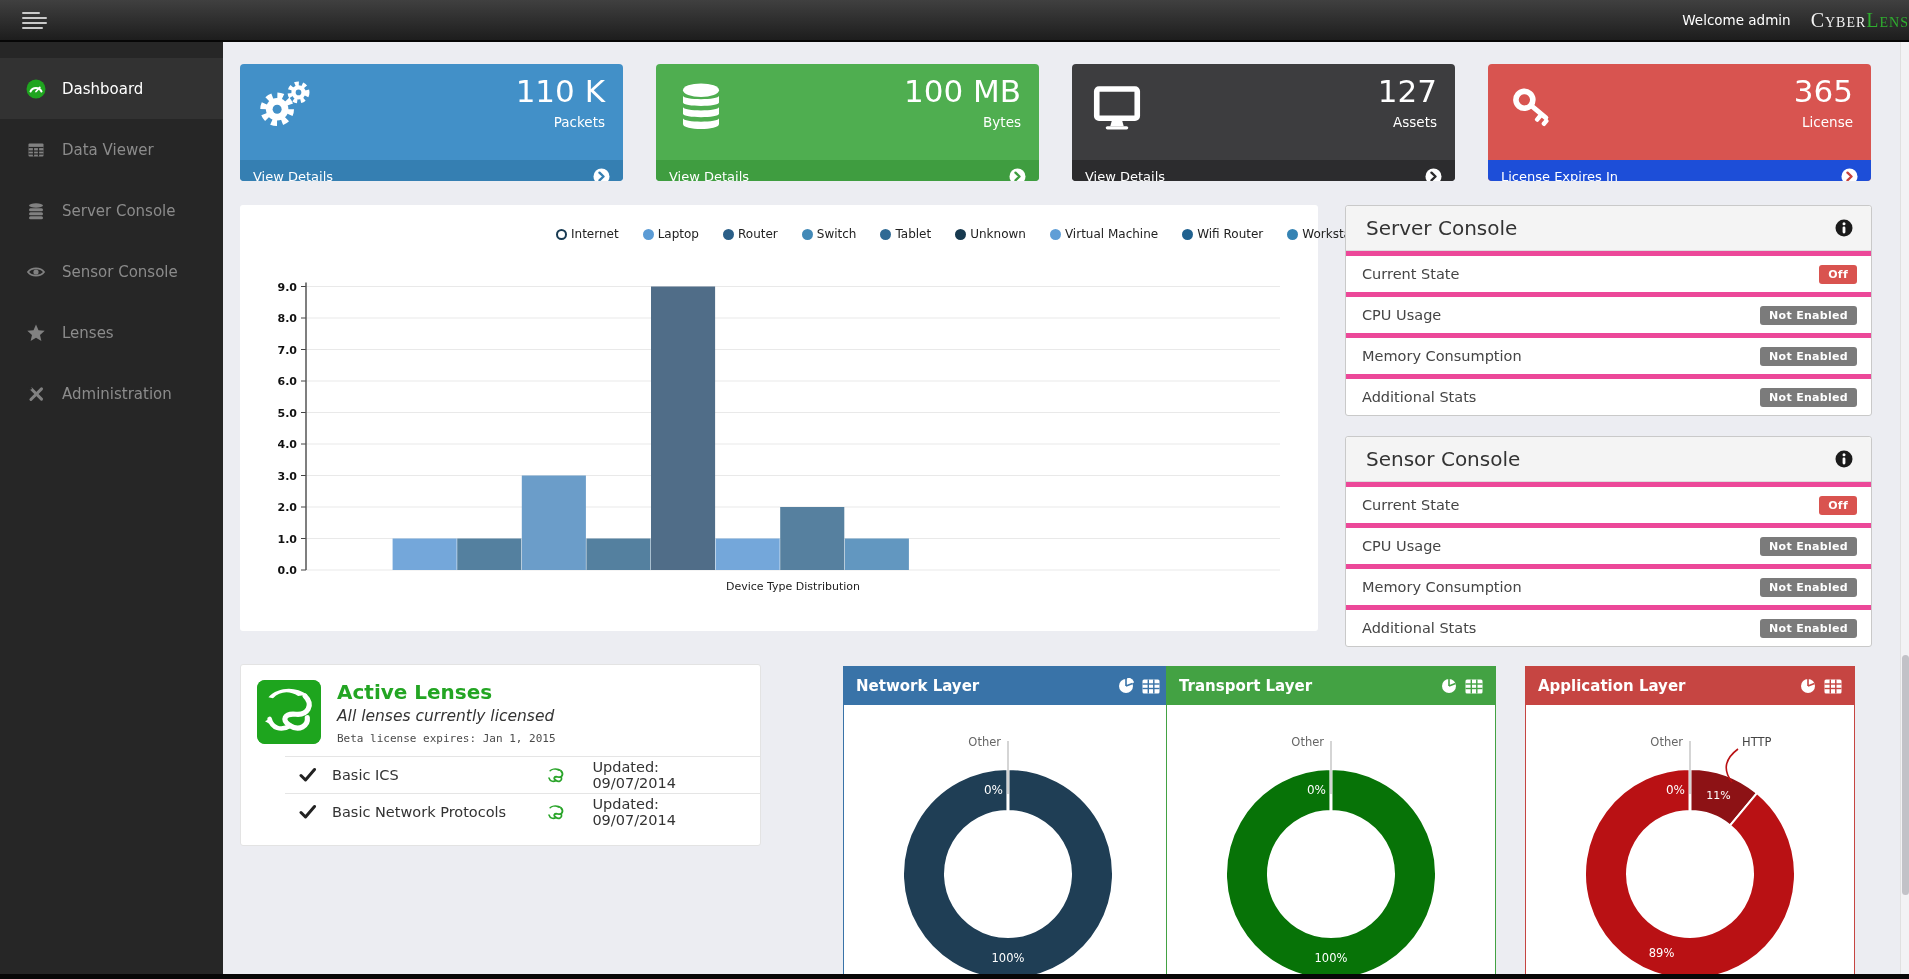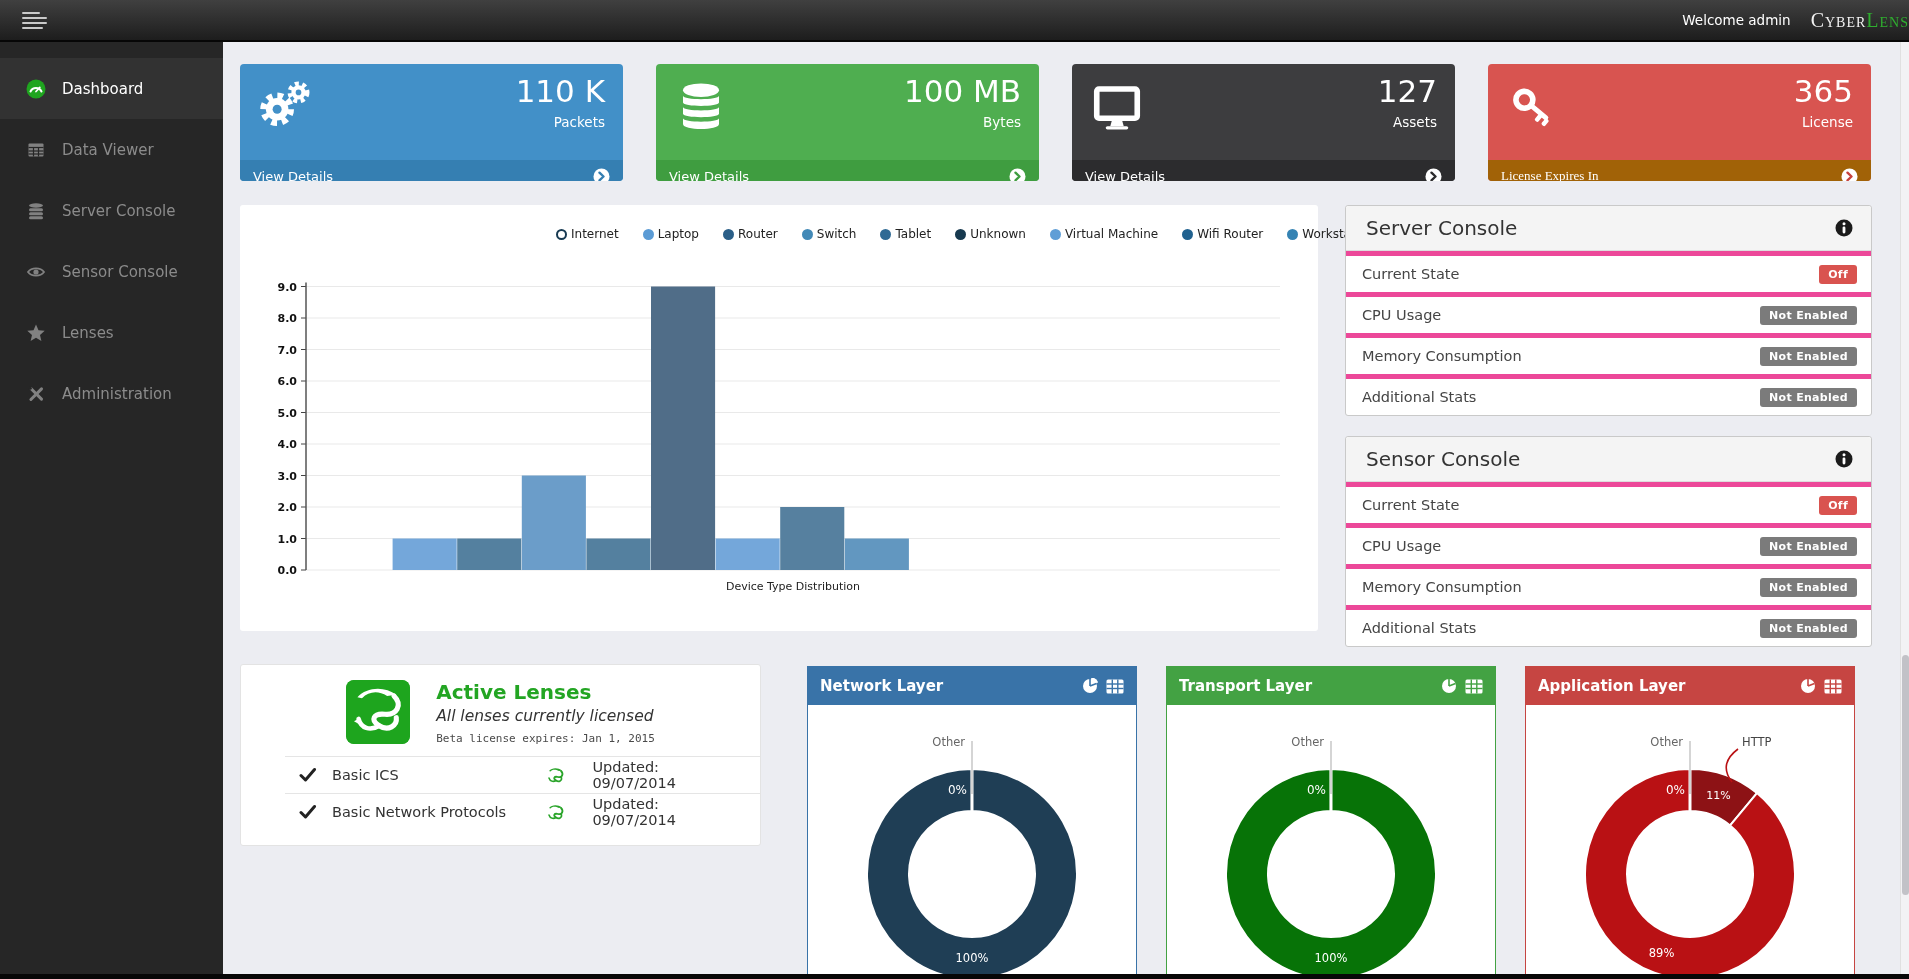--- a/index.html
+++ b/index.html
@@ -49,21 +49,21 @@
   .console { border:1px solid #c9c9c9; left:1345px; width:527px; }
   #server-panel { top:205px; height:211px; }
   #sensor-panel { top:436px; height:211px; }
   .console-header { height:45px; background:#f4f4f4; border-bottom:1px solid #dddddd; border-radius:3px 3px 0 0;
     display:flex; align-items:center; justify-content:space-between; padding:0 18px 0 20px; font-size:20px; color:#333; }
   .console-row { height:41px; display:flex; align-items:center; justify-content:space-between; padding:0 14px 0 16px; font-size:14.5px; color:#454545; border-top:5px solid #ec4899; }
   .console-row:first-of-type { border-top:none; }
   .badge { color:#ffffff; font-size:11px; font-weight:bold; padding:3px 9px; border-radius:3px; letter-spacing:0.3px; }
   
   #lenses-panel { left:240px; top:664px; width:521px; height:182px; border:1px solid #e3e3e3; }
-  .lens-top { display:flex; gap:26px; padding:15px 16px 11px 16px;justify-content:center; }
+  .lens-top { display:flex; gap:16px; padding:15px 16px 11px 16px; }
   .lens-logo { width:64px; height:64px; border-radius:8px; background:#1ea51e; flex:none; }
   .lens-title { color:#23a523; font-size:20px; font-weight:bold; }
   .lens-sub { font-style:italic; font-size:15.5px; color:#333; margin-top:3px; }
   .lens-beta { font-size:11px; color:#4a4a4a; margin-top:7px; font-family:"DejaVu Sans Mono","Liberation Mono",monospace; }
   .lens-row { height:37px; border-top:1px solid #e5e5e5; display:flex; align-items:center; padding:0 14px; font-size:14.5px; color:#333;margin-left:44px; }
   .lens-check { width:18px; height:16px; margin-right:15px; flex:none; }
   .lens-name { width:216px; }
   .lens-dragon { width:20px; height:18px; margin-right:26px; flex:none; }
   
   .donut-panel { position:absolute; top:666px; width:330px; height:313px; background:#fff; border:1px solid #999; overflow:hidden; }
@@ -215,21 +215,21 @@
       <g transform="rotate(40 24 24)">
         <circle cx="14" cy="24" r="7.5" fill="none" stroke="#fff" stroke-width="5"></circle>
         <rect x="21" y="21.8" width="20" height="4.4" rx="2" fill="#fff"></rect>
         <rect x="32" y="24" width="4" height="8" rx="1.5" fill="#fff"></rect>
         <rect x="39" y="24" width="4" height="7" rx="1.5" fill="#fff"></rect>
       </g>
     </svg>
     <div class="card-value">365</div>
     <div class="card-label">License</div>
   </div>
-  <div class="card-footer" style="background: #a16207; font-family: Liberation Serif, serif; --fbg: #c7423e;">
+  <div class="card-footer" style="background: #1d4ed8; --fbg: #c7423e;">
     <span>License Expires In</span>
     <svg width="17" height="17" viewBox="0 0 17 17">
       <circle cx="8.5" cy="8.5" r="8" fill="#fff"></circle>
       <path d="M6.5 4.7 L10.5 8.5 L6.5 12.3" fill="none" stroke="var(--fbg)" stroke-width="2.4" stroke-linecap="round" stroke-linejoin="round"></path>
     </svg>
   </div>
 </div>
 
 <div class="panel" id="chart-panel">
   <div class="legend" id="bar-legend">
@@ -402,21 +402,21 @@
     <span class="lens-name">Basic Network Protocols</span>
     <svg class="lens-dragon" viewBox="0 0 20 18">
       <path d="M3 5 C6 1.5 12 1.5 16 4.5 L13 5 C9 3 6 3.5 4.5 5.5 Z" fill="#2aa42a"></path>
       <path d="M15 5 C18 8 16 12 12 11 C8 10 7 12.5 10 14.5 C13 16.5 16 14.5 15.5 12" fill="none" stroke="#2aa42a" stroke-width="1.8" stroke-linecap="round"></path>
       <path d="M10 14.5 C7 16.5 4 15 3 12" fill="none" stroke="#2aa42a" stroke-width="1.6" stroke-linecap="round"></path>
     </svg>
     <span>Updated: 09/07/2014</span>
   </div>
 </div>
 
-<div class="donut-panel" id="donut-0" style="border-color: rgb(57, 115, 168);">
+<div class="donut-panel" id="donut-0" style="border-color: rgb(57, 115, 168); margin-left: 36px;">
   <div class="donut-header" style="background: rgb(57, 115, 168); --hc: #3973a8;">
     <span>Network Layer</span>
     <span class="hicons">
       <svg width="16" height="16" viewBox="0 0 16 16">
         <circle cx="8" cy="8" r="7" fill="#fff"></circle>
         <path d="M8 8 L8 0.5 A7.5 7.5 0 0 1 15 5.5 Z" fill="#fff" transform="translate(1.2 -1)"></path>
         <path d="M8 8 L8 1 M8 8 L14.5 5.5" stroke="var(--hc)" stroke-width="1.6"></path>
       </svg>
       <svg width="18" height="15" viewBox="0 0 18 15">
         <rect x="0.5" y="0.5" width="17" height="14" rx="1.5" fill="#fff"></rect>

